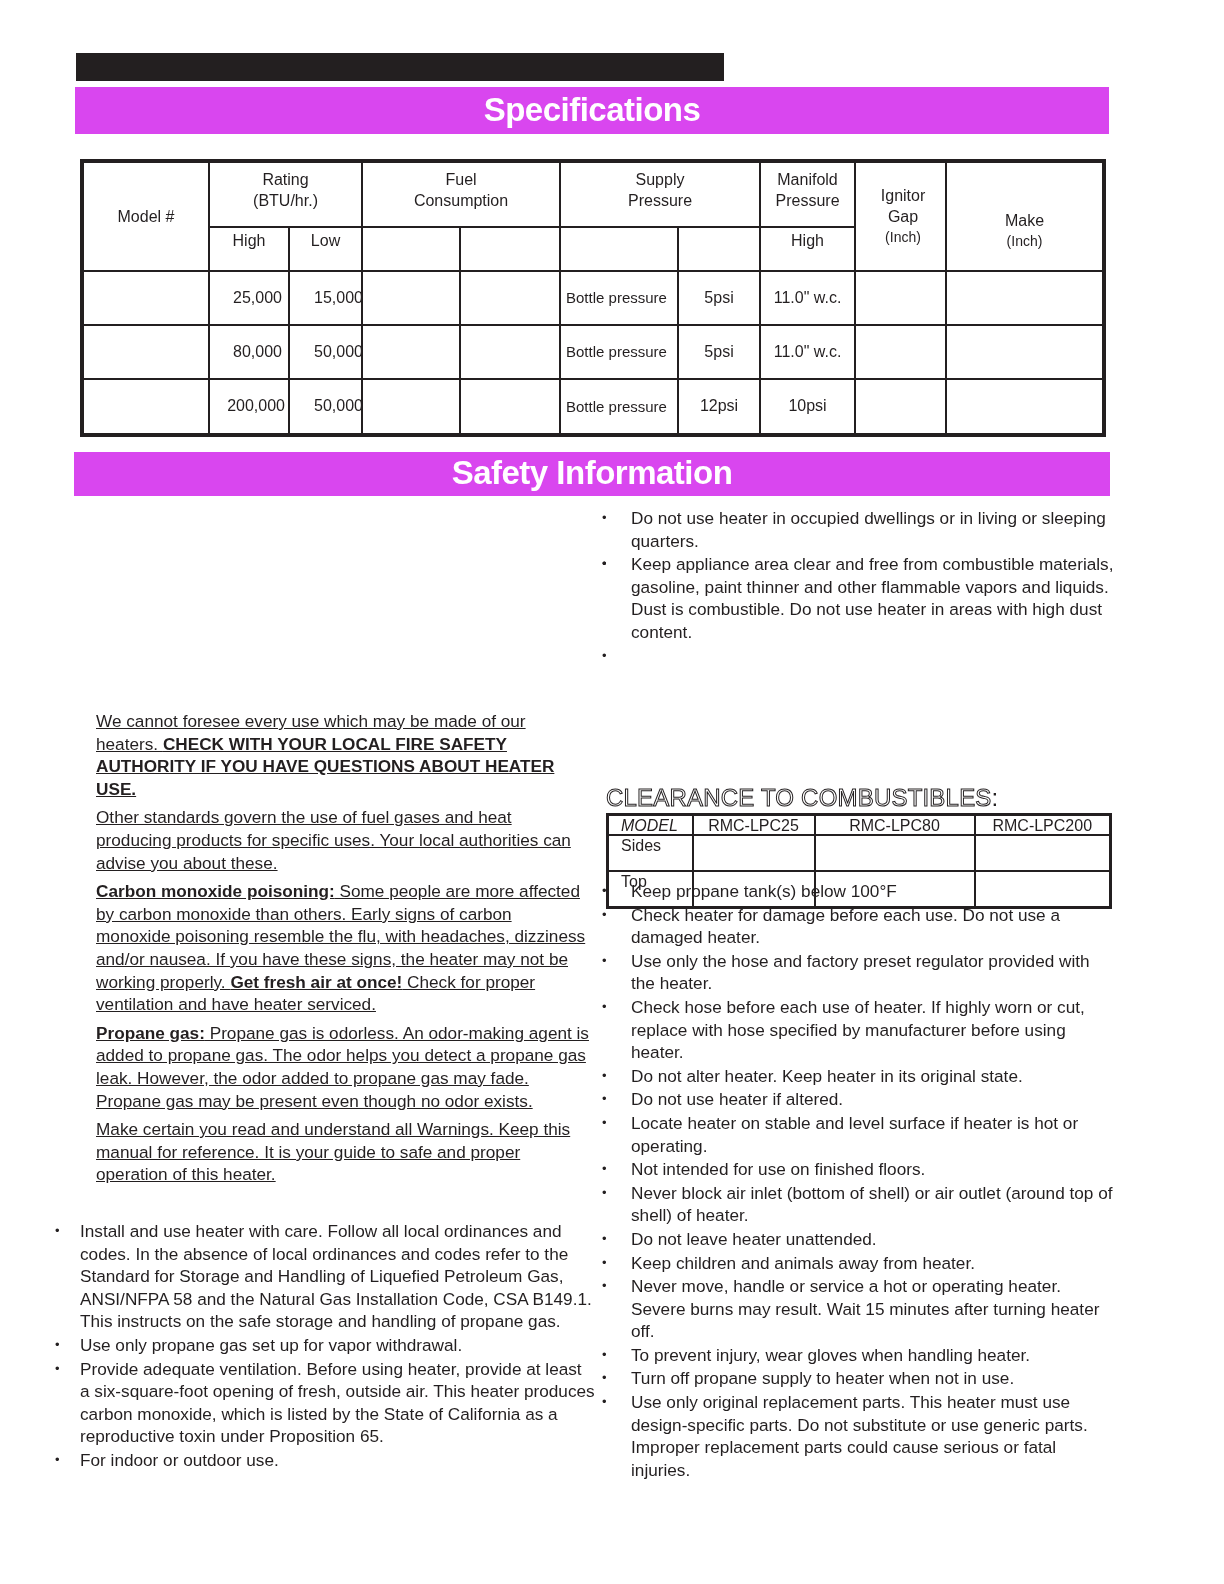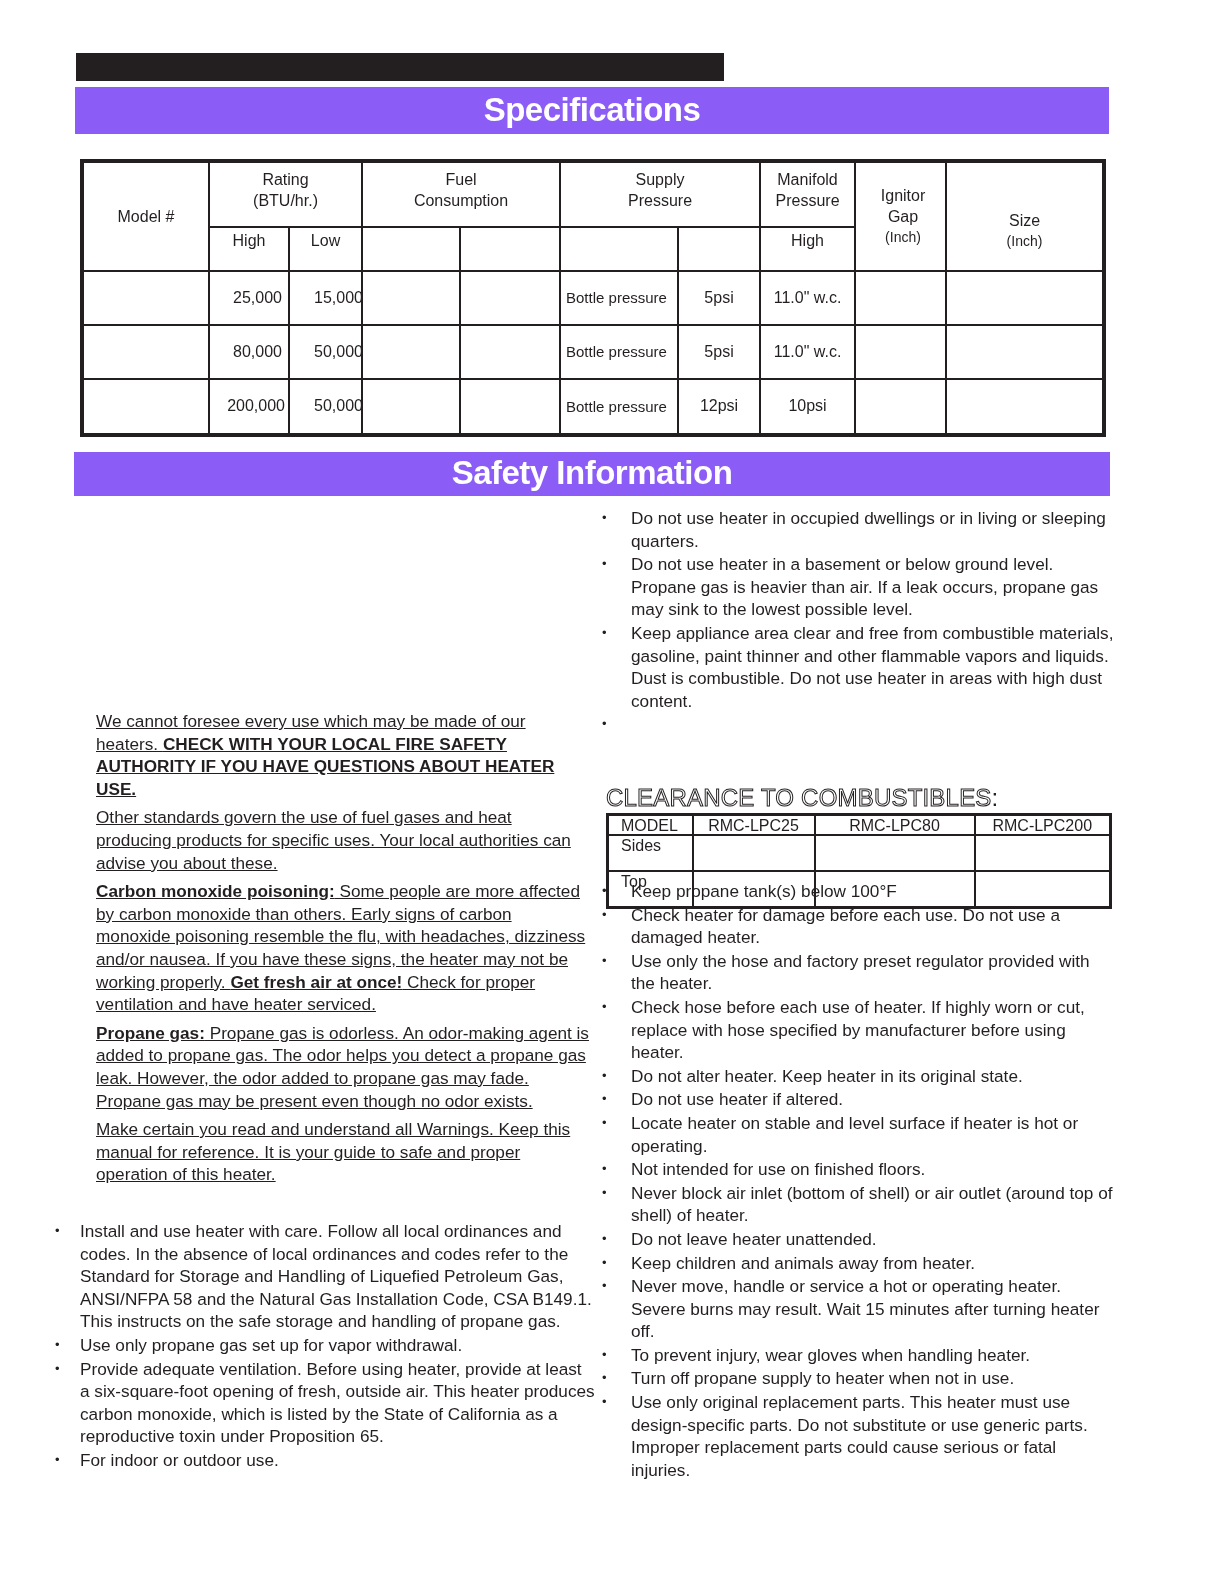--- a/index.html
+++ b/index.html
@@ -3,21 +3,21 @@
 <meta charset="utf-8">
 <style>
   html, body { margin: 0; padding: 0; background: #ffffff; }
   body {
     width: 1224px; height: 1584px; position: relative; overflow: hidden;
     font-family: "Liberation Sans", sans-serif; color: #231f20;
   }
   .abs { position: absolute; }
   .topbar { left: 76px; top: 53px; width: 648px; height: 28px; background: #231f20; }
   .banner {
-    background: #8b5cf6; color: #fff; font-weight: bold; text-align: center;
+    background: #d946ef; color: #fff; font-weight: bold; text-align: center;
     font-family: "Liberation Sans", sans-serif; font-size: 33px; letter-spacing: -0.5px;
   }
   .banner.spec { left: 75px; top: 87px; width: 1034px; height: 47px; line-height: 45px; }
   .banner.safety { left: 74px; top: 452px; width: 1036px; height: 44px; line-height: 42px; }
 
   
   table.spec {
     position: absolute; left: 80px; top: 159px; width: 1026px; height: 278px;
     border-collapse: collapse; border: 4px solid #231f20; table-layout: fixed;
     font-size: 16px; color: #231f20;
@@ -56,21 +56,21 @@
     -webkit-text-stroke: 1px #231f20; letter-spacing: 0.2px;
   }
   .clear-colon { color: #231f20; -webkit-text-stroke: 0; }
   table.clear {
     position: absolute; left: 606px; top: 813px; width: 503px; height: 64px;
     border-collapse: collapse; border: 3px solid #231f20; table-layout: fixed;
     font-size: 16px; color: #231f20;
   }
   table.clear td { border: 2px solid #231f20; padding: 0 0 16px 12px; line-height: 17px; height: 18px; vertical-align: bottom; }
   table.clear tr.hdr td { text-align: center; padding: 0; }
-  table.clear tr.hdr td:first-child { text-align: left; padding-left: 12px; }
+  table.clear tr.hdr td:first-child { text-align: left; padding-left: 12px; font-style: italic; }
 </style>
 </head>
 <body>
 
 <div class="abs topbar"></div>
 <div class="abs banner spec">Specifications</div>
 
 <table class="spec">
   <colgroup>
     <col style="width:127px">
@@ -94,21 +94,21 @@
     <th colspan="2" style="white-space:pre-line; vertical-align:top; padding-top:6px">Supply
 Pressure</th>
     <th style="white-space:pre-line; vertical-align:top; padding-top:6px">Manifold
 Pressure</th>
     <th rowspan="2" style="text-align:left; padding-left:18px;">
       <div style="white-space:pre-line; text-align:center; width:58px">Ignitor
 Gap</div>
       <div class="small" style="text-align:center; width:58px">(Inch)</div>
     </th>
     <th rowspan="2" style="padding-top:28px">
-      <div>Size</div>
+      <div>Make</div>
       <div class="small">(Inch)</div>
     </th>
   </tr>
   <tr style="height:44px">
     <th style="vertical-align:top; padding-top:2px">High</th>
     <th style="vertical-align:top; padding-top:2px">Low</th>
     <th></th>
     <th></th>
     <th></th>
     <th></th>
@@ -168,21 +168,21 @@
     <li><span class="dot">•</span><span>Install and use heater with care. Follow all local ordinances and codes. In the absence of local ordinances and codes refer to the Standard for Storage and Handling of Liquefied Petroleum Gas, ANSI/NFPA 58 and the Natural Gas Installation Code, CSA B149.1. This instructs on the safe storage and handling of propane gas.</span></li>
     <li><span class="dot">•</span><span>Use only propane gas set up for vapor withdrawal.</span></li>
     <li><span class="dot">•</span><span>Provide adequate ventilation. Before using heater, provide at least a six-square-foot opening of fresh, outside air. This heater produces carbon monoxide, which is listed by the State of California as a reproductive toxin under Proposition 65.</span></li>
     <li><span class="dot">•</span><span>For indoor or outdoor use.</span></li>
   </ul>
 </div>
 
 <div class="abs col right-top">
   <ul class="bul">
     <li><span class="dot">•</span><span>Do not use heater in occupied dwellings or in living or sleeping quarters.</span></li>
-    <li><span class="dot">•</span><span>Do not use heater in a basement or below ground level. Propane gas is heavier than air. If a leak occurs, propane gas may sink to the lowest possible level.</span></li>
+    <li><span class="dot">•</span></li>
     <li><span class="dot">•</span><span>Keep appliance area clear and free from combustible materials, gasoline, paint thinner and other flammable vapors and liquids. Dust is combustible. Do not use heater in areas with high dust content.</span></li>
     <li class="empty"><span class="dot">•</span><span></span></li>
   </ul>
 </div>
 
 <div class="abs clear-title"><span>CLEARANCE TO COMBUSTIBLES</span><span class="clear-colon">:</span></div>
 <table class="clear">
   <colgroup>
       <col style="width:85px">
       <col style="width:122px">

